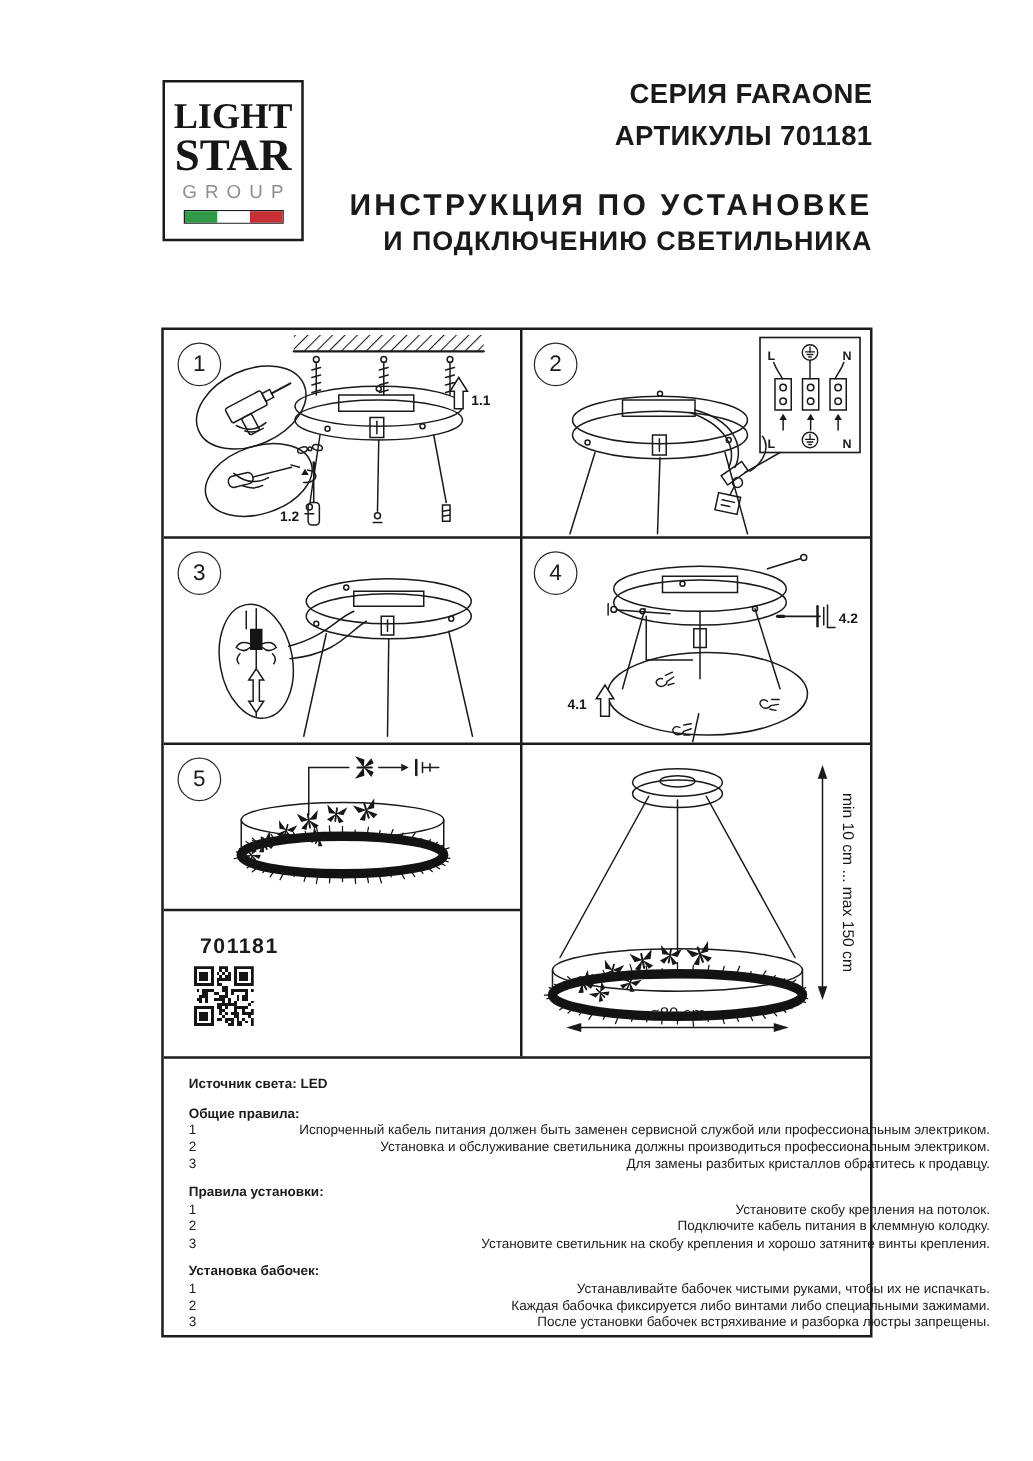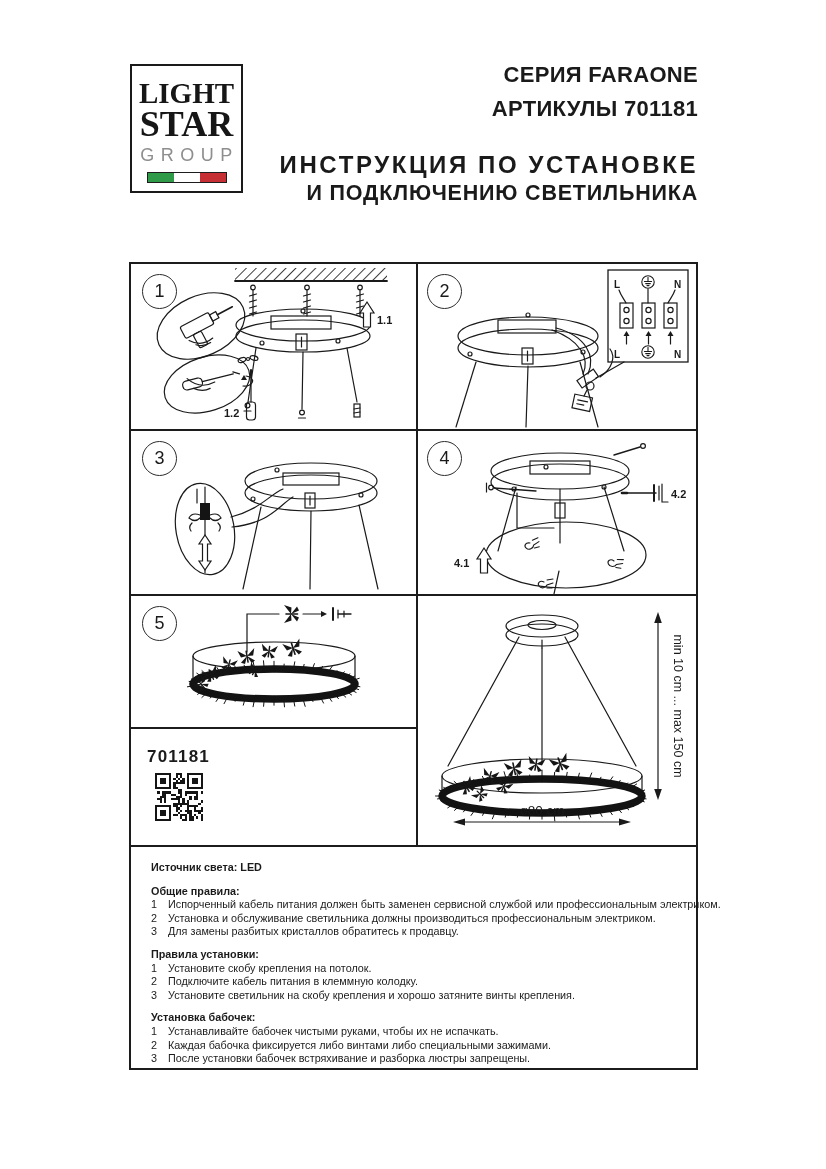--- a/index.html
+++ b/index.html
@@ -9,49 +9,49 @@
     -webkit-font-smoothing:antialiased;
   }
   .abs{position:absolute;}
   
   #logo{left:130px;top:64px;width:113px;height:129px;border:2px solid #1a1a1a;
         box-sizing:border-box;text-align:center;background:#fff;}
   .logo-light{font-family:"Liberation Serif","DejaVu Serif",serif;font-weight:700;
         font-size:29px;line-height:29px;margin-top:13px;letter-spacing:0;color:#161616;}
   .logo-star{font-family:"Liberation Serif","DejaVu Serif",serif;font-weight:700;
         font-size:36px;line-height:33px;letter-spacing:0;color:#161616;}
-  .logo-group{font-size:18px;letter-spacing:6.5px;padding-left:6px;color:#8e8e8e;margin-top:4px;}
+  .logo-group{font-size:15px;letter-spacing:6.5px;padding-left:6px;color:#8e8e8e;margin-top:4px;}
   .flag{width:78px;height:9px;border:1px solid #1d1d1d;margin:6px auto 0;display:flex;box-sizing:content-box;}
   .flag div{flex:1;height:100%;}
   
   #titles{right:128px;top:58px;text-align:right;}
   .t1{font-size:22px;font-weight:700;line-height:34px;letter-spacing:0.3px;}
   .t2{font-size:24px;font-weight:700;line-height:29px;letter-spacing:2.6px;margin-top:0;}
   .t2b{font-size:21.5px;font-weight:700;line-height:29px;letter-spacing:0.8px;}
   .title-gap{height:24px;}
   
   #grid{left:129px;top:262px;width:569px;height:808px;border:2px solid #1c1c1c;box-sizing:border-box;background:#fff;}
   .cell{position:absolute;overflow:hidden;}
   .gline{position:absolute;background:#1c1c1c;}
   .badge{position:absolute;width:35px;height:35px;border:1.8px solid #2c2c2c;border-radius:50%;
          box-sizing:border-box;display:flex;align-items:center;justify-content:center;
          font-size:18px;font-weight:500;background:#fff;}
   svg text{font-family:"Liberation Sans","DejaVu Sans",sans-serif;}
   .txt{fill:#1a1a1a;stroke:none;}
   
-  .article-num{position:absolute;left:16px;top:18px;font-size:17px;font-weight:700;letter-spacing:1.2px;color:#1b1b1b;}
+  .article-num{position:absolute;left:29px;top:18px;font-size:17px;font-weight:700;letter-spacing:1.2px;color:#1b1b1b;}
   .notes{position:absolute;left:92px;top:42px;width:185px;font-size:11.2px;line-height:17px;color:#242424;}
   
   #footer-block{left:0;top:583px;width:681px;height:221px;box-sizing:border-box;
         padding:14px 20px 0 20px;font-size:10.8px;line-height:13.6px;color:#1b1b1b;}
   .sec-title{font-weight:700;margin-top:9px;}
   .led-line{font-weight:700;margin-bottom:10px;}
   .item{display:flex;}
   .item .n{width:17px;flex:none;}
-  .item .t{flex:1;}
+  .item .t{flex:1;text-align:right;}
 </style>
 </head>
 <body>
 
 <svg width="0" height="0" style="position:absolute" aria-hidden="true">
   <defs>
     <g id="bf">
       <path d="M0,0 L-9,-7 L-6.5,0.5 Z M0,0 L-7.5,6 L-3.5,8 Z M0,0 L9,-7 L6.5,0.5 Z M0,0 L7.5,6 L3.5,8 Z" fill="#161616" stroke="none"></path>
       <line x1="0" y1="-5" x2="0" y2="6.5" stroke="#161616" stroke-width="1.6"></line>
     </g>

